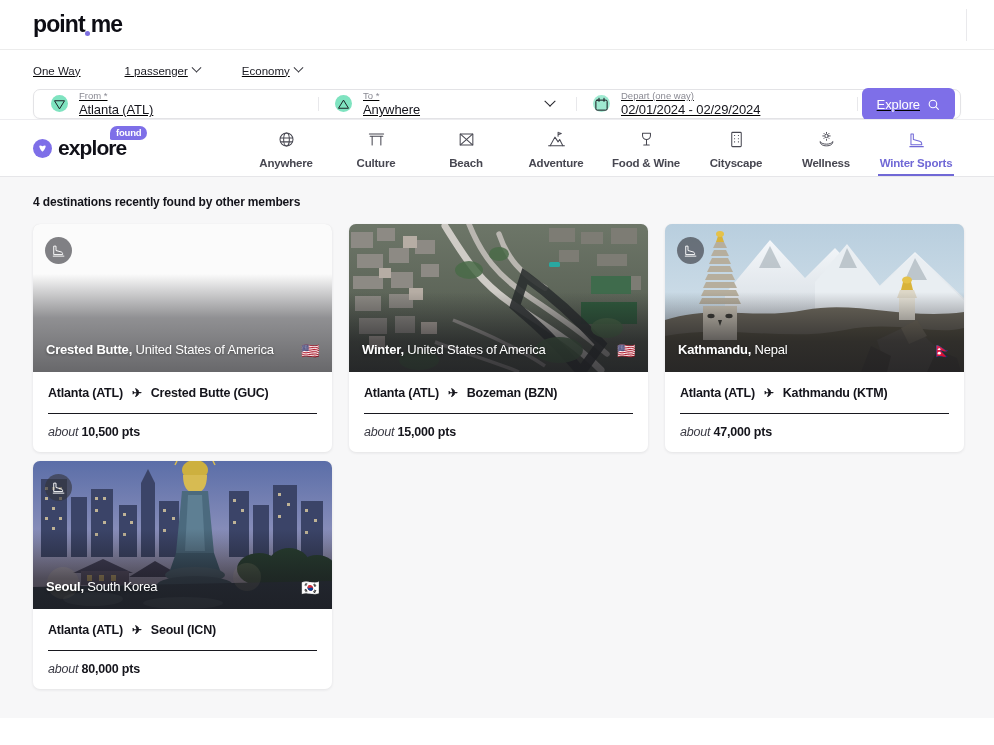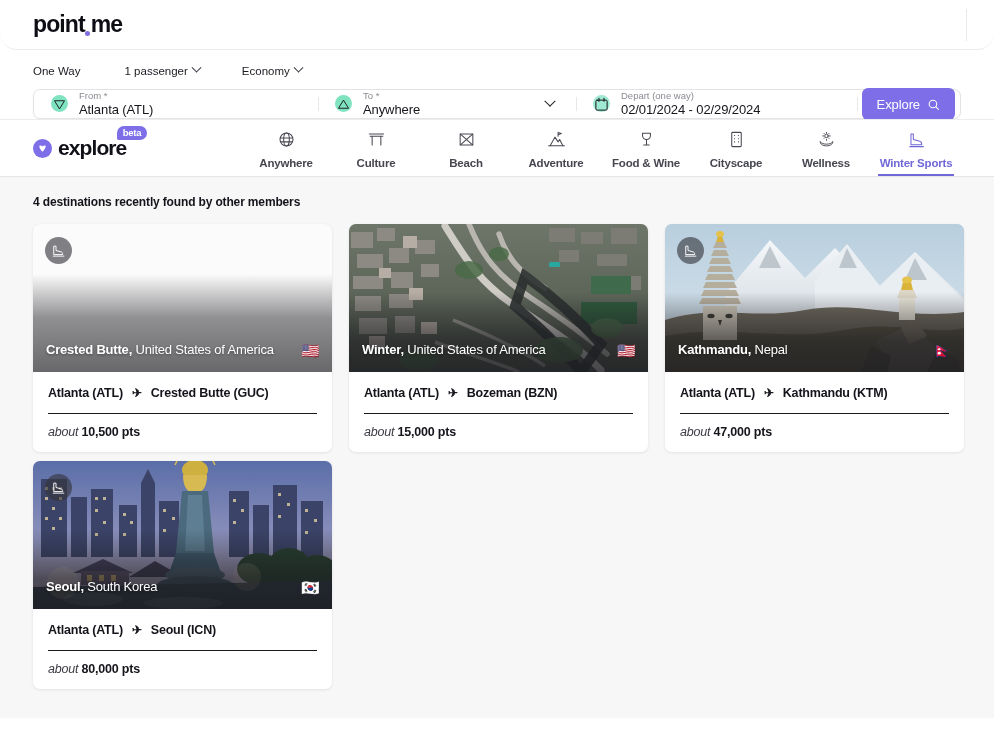--- a/index.html
+++ b/index.html
@@ -15,21 +15,20 @@
 
   
   .brandbar {
     position: relative;
     height: 50px;
     background: #ffffff;
     display: flex;
     align-items: center;
     padding-left: 33px;
     border-bottom: 1px solid #ececec;
-    border-radius: 17px;
   }
   .logo-text {
     font-size: 23px;
     font-weight: 700;
     letter-spacing: -0.9px;
     color: #0d0d14;
     display: flex;
     align-items: baseline;
   }
   .logo-dot {
@@ -49,20 +48,21 @@
     width: 1px;
     height: 32px;
     background: #e9e9ec;
   }
 
   
   .searchpanel {
     background: #fff;
     padding: 0 33px;
     position: relative;
+    text-decoration: underline;
   }
   .optrow {
     display: flex;
     align-items: center;
     height: 28px;
     padding-top: 13px;
     gap: 0;
   }
   .optitem {
     font-size: 11.5px;
@@ -432,21 +432,21 @@
 
 <div class="explorenav">
 
   <div class="ex-logo">
     <span class="ex-mark">
       <svg width="11" height="11" viewBox="0 0 24 24" fill="#fff">
         <path d="M5 6 C5 6 8 4 12 7 C16 4 19 6 19 6 C19 13 12 19 12 19 C12 19 5 13 5 6 Z"></path>
       </svg>
     </span>
     <span class="ex-word">explore</span>
-    <span class="beta">beta</span>
+    <span class="beta">found</span>
   </div>
 
   <div class="navitems">
 
     <div class="navitem">
       <span>
         <svg width="19" height="19" viewBox="0 0 24 24" fill="none" stroke="currentColor" stroke-width="1.3">
           <circle cx="12" cy="12" r="8.2"></circle>
             <ellipse cx="12" cy="12" rx="3.6" ry="8.2"></ellipse>
             <path d="M4 10h16M4.4 15h15.2"></path>

